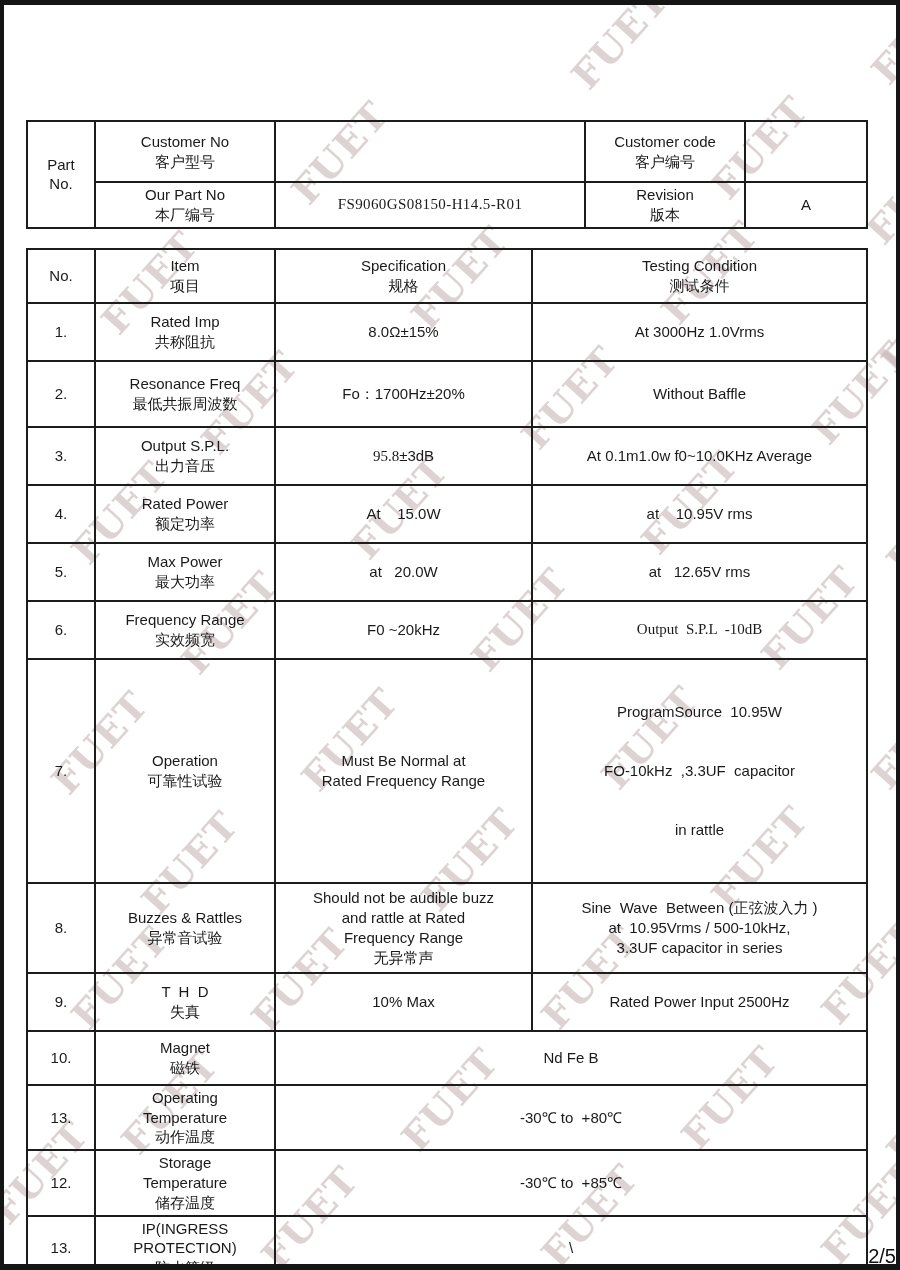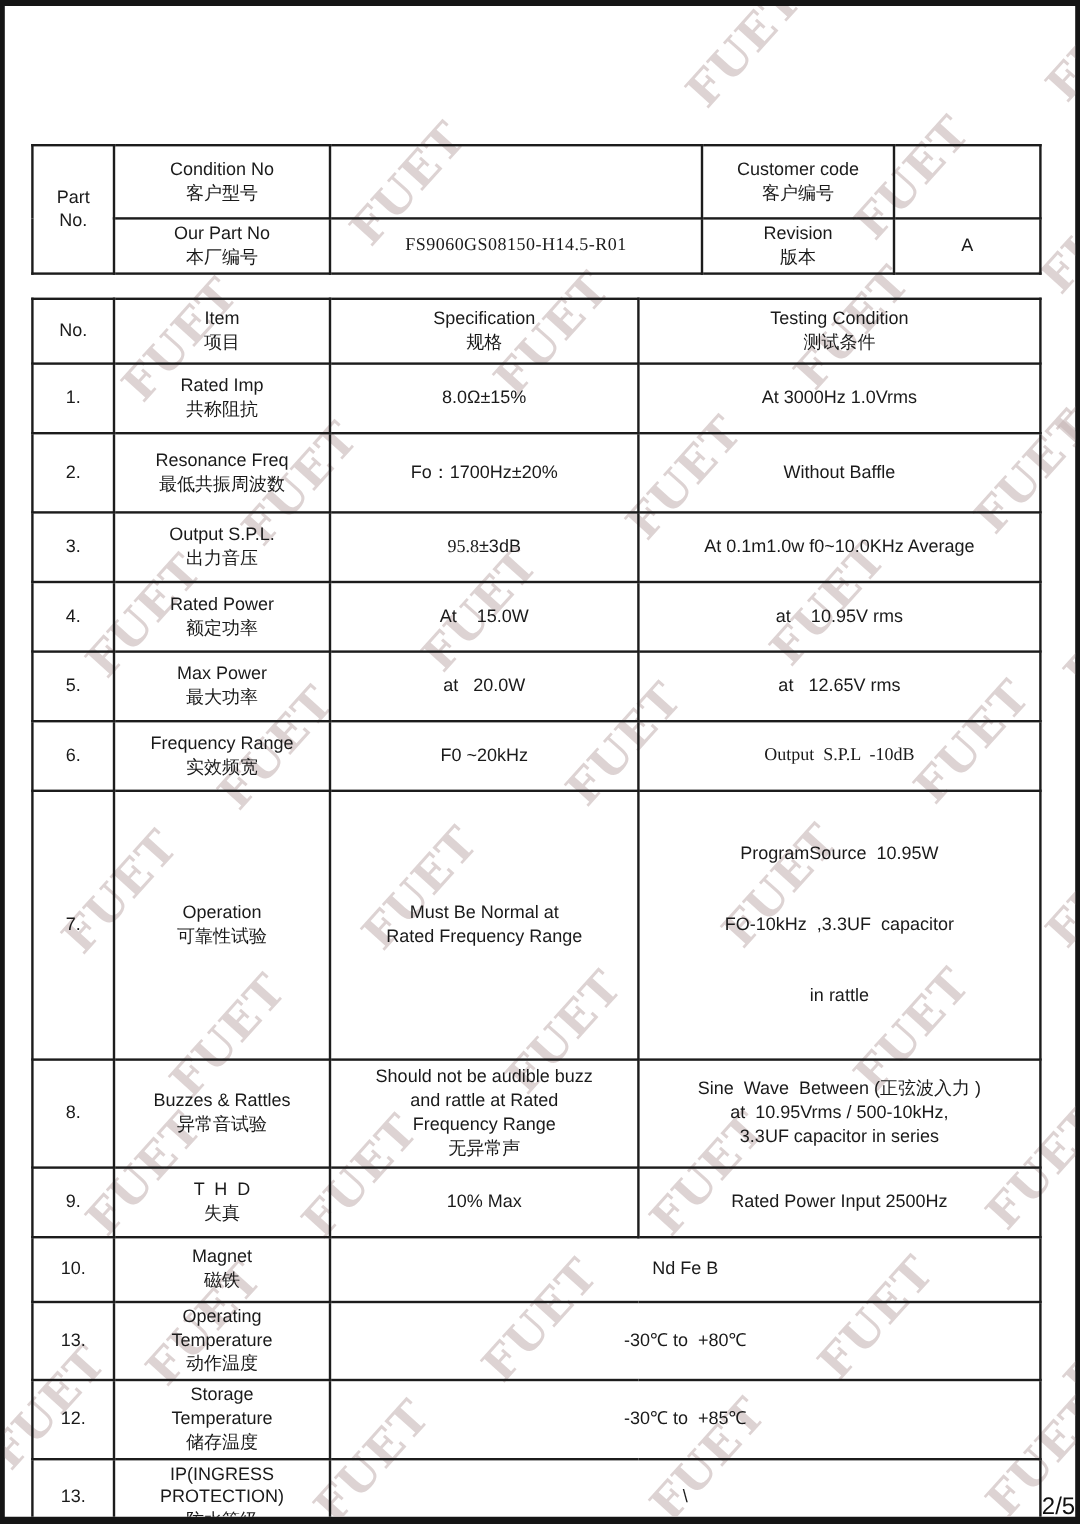--- a/index.html
+++ b/index.html
@@ -94,21 +94,21 @@
           <col style="width:68px">
           <col style="width:180px">
           <col style="width:310px">
           <col style="width:160px">
           <col style="width:122px">
         </colgroup>
       <tbody>
           <tr style="height:61px">
         <td rowspan="2">Part
 No.</td>
-        <td>Condition No
+        <td>Customer No
 客户型号</td>
         <td></td>
         <td>Customer code
 客户编号</td>
         <td></td>
       </tr>
       <tr style="height:43px">
         <td>Our Part No
 本厂编号</td>
         <td class="partno">FS9060GS08150-H14.5-R01</td>

